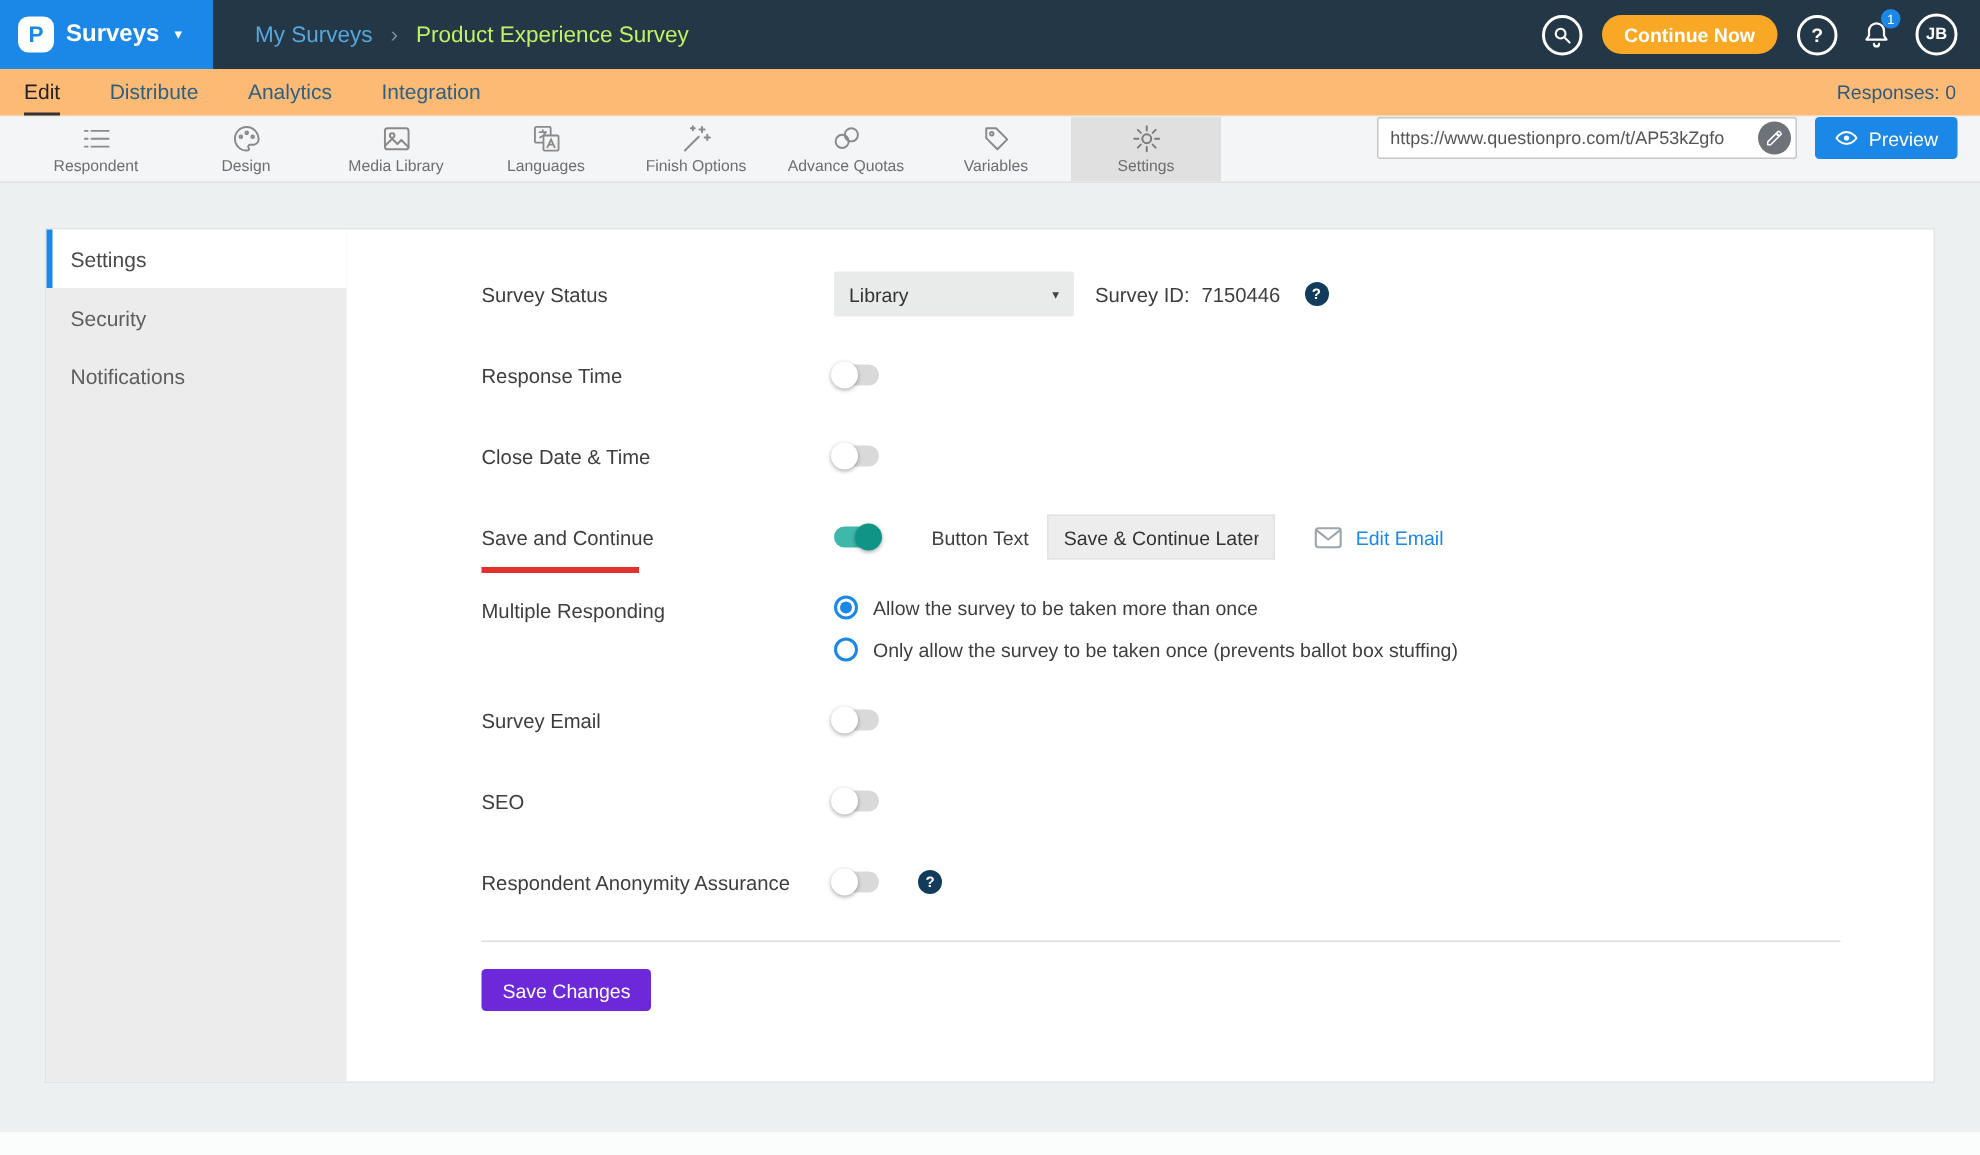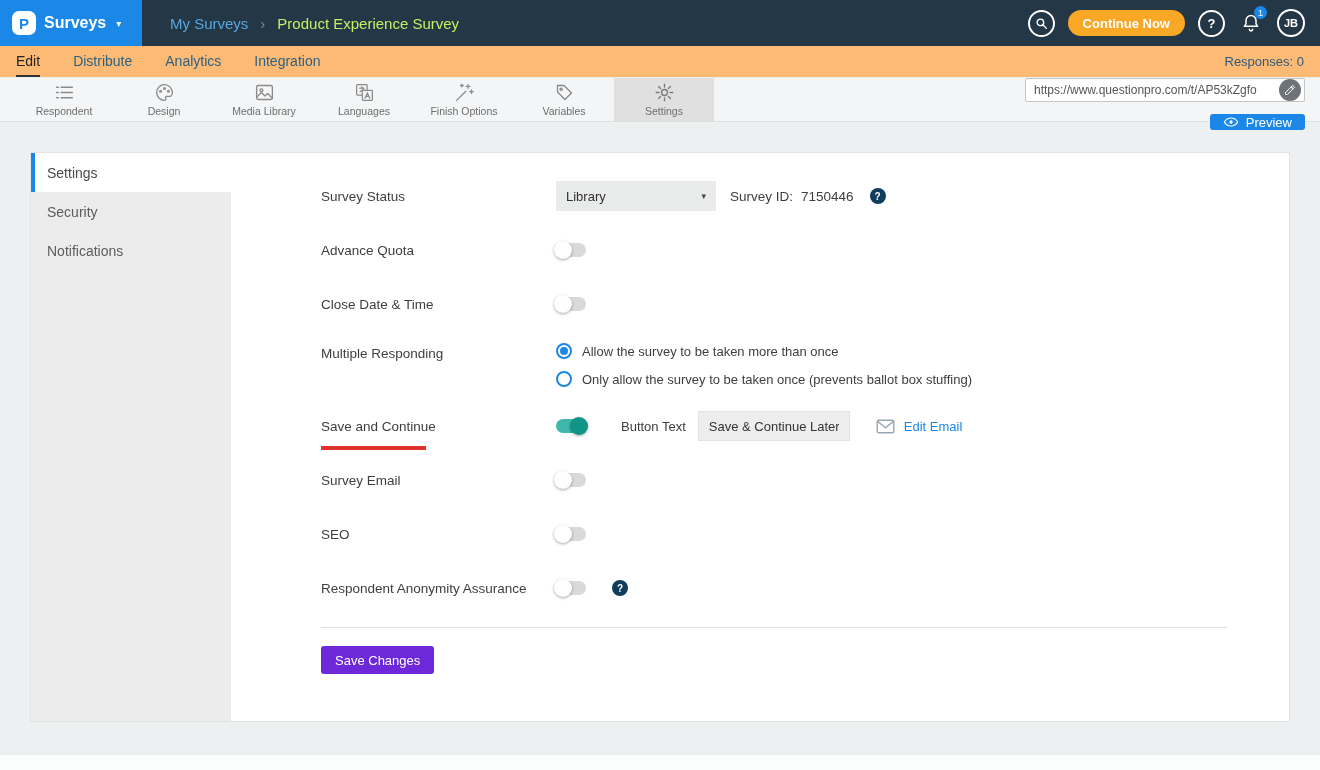--- a/index.html
+++ b/index.html
@@ -42,21 +42,21 @@
   .responses { margin-left:auto; display:flex; align-items:center; font-size:13px; color:#2d5a7d; }
 
   
   .toolbar { height:44px; background:#f4f5f6; border-bottom:1px solid #e0e0e0; display:flex;
     align-items:stretch; padding-left:14px; }
   .tool { width:100px; display:flex; flex-direction:column; align-items:center;
     justify-content:center; gap:2px; cursor:pointer; }
   .tool.active { background:#e0e0e0; }
   .tool svg { display:block; }
   .tlabel { font-size:10.5px; color:#6e6e6e; white-space:nowrap; }
-  .toolbar-right { margin-left:auto; display:flex; align-items:flex-end; gap:12px; padding-right:15px;flex-direction:column; }
+  .toolbar-right { margin-left:auto; display:flex; align-items:flex-start; gap:12px; padding-right:15px; }
   .url-box { width:280px; height:28px; border:1px solid #c6c6c6; background:#fff; border-radius:2px;
     display:flex; align-items:center; }
   .url-box input { flex:1; min-width:0; border:none; outline:none; background:transparent;
     font-size:12px; color:#555; padding:0 8px; font-family:inherit; }
   .url-edit { width:22px; height:22px; border-radius:50%; background:#6d7control3; background:#6d7378;
     display:flex; align-items:center; justify-content:center; margin-right:3px; cursor:pointer;
     flex-shrink:0; }
   .preview-btn { height:28px; background:#1b87e6; color:#fff; font-size:13px; border-radius:3px;
     display:flex; align-items:center; gap:7px; padding:0 13px; cursor:pointer; }
 
@@ -189,20 +189,27 @@
   <div class="tool">
     <svg width="21" height="21" viewBox="0 0 24 24" fill="none" stroke="#8a8a8a" stroke-width="1.5" stroke-linecap="round">
         <path d="M3 21L13.5 10.5"></path>
         <path d="M16 3v4M14 5h4"></path>
         <path d="M20 9v4M18 11h4"></path>
         <path d="M9 2.5v3M7.5 4h3"></path>
       </svg>
     <span class="tlabel">Finish Options</span>
   </div>
   <div class="tool">
+    <svg width="21" height="21" viewBox="0 0 24 24" fill="none" stroke="#8a8a8a" stroke-width="1.5">
+        <circle cx="8.5" cy="14" r="5"></circle>
+        <circle cx="15.5" cy="9" r="5"></circle>
+      </svg>
+    <span class="tlabel">Advance Quotas</span>
+  </div>
+  <div class="tool">
     <svg width="21" height="21" viewBox="0 0 24 24" fill="none" stroke="#8a8a8a" stroke-width="1.5" stroke-linejoin="round">
         <path d="M4 4h7.5l8.5 8.5-7.5 7.5L4 11.5V4z"></path>
         <circle cx="8.2" cy="8.2" r="1.3"></circle>
       </svg>
     <span class="tlabel">Variables</span>
   </div>
   <div class="tool active">
     <svg width="21" height="21" viewBox="0 0 24 24" fill="none" stroke="#7b7b7b" stroke-width="1.5" stroke-linecap="round">
         <circle cx="12" cy="12" r="3.4"></circle>
         <path d="M12 2.5v3.2M12 18.3v3.2M2.5 12h3.2M18.3 12h3.2M5.2 5.2l2.3 2.3M16.5 16.5l2.3 2.3M18.8 5.2l-2.3 2.3M7.5 16.5l-2.3 2.3"></path>
@@ -247,47 +254,32 @@
           <span>Library</span>
           <span class="dcaret">▾</span>
         </div>
         <span class="sid-label">Survey ID:</span>
         <span class="sid-value">7150446</span>
         <span class="help-badge">?</span>
       </div>
 
       
       <div class="row">
-        <span class="rlabel">Advance Quota</span>
+        <span class="rlabel">Response Time</span>
         <div class="toggle">
             <div class="knob"></div>
           </div>
       </div>
 
       
       <div class="row">
         <span class="rlabel">Close Date &amp; Time</span>
         <div class="toggle">
             <div class="knob"></div>
           </div>
-      </div>
-
-      
-      <div class="row multi">
-        <span class="rlabel">Multiple Responding</span>
-        <div class="radio-group">
-          <div class="radio-line">
-            <span class="radio checked"></span>
-            <span class="radio-text">Allow the survey to be taken more than once</span>
-          </div>
-          <div class="radio-line">
-            <span class="radio"></span>
-            <span class="radio-text">Only allow the survey to be taken once (prevents ballot box stuffing)</span>
-          </div>
-        </div>
       </div>
 
       
       <div class="row">
         <span class="rlabel">
           <span>Save and Continue</span>
           <span class="red-underline"></span>
         </span>
         <div class="toggle on">
             <div class="knob"></div>
@@ -297,20 +289,35 @@
         <span class="mail-icon">
           <svg width="19" height="15" viewBox="0 0 24 19" fill="none" stroke="#9aa7b0" stroke-width="1.8" stroke-linejoin="round">
               <rect x="1.5" y="1.5" width="21" height="16" rx="2"></rect>
               <path d="M2 3l10 8 10-8"></path>
             </svg>
         </span>
         <span class="edit-email">Edit Email</span>
       </div>
 
       
+      <div class="row multi">
+        <span class="rlabel">Multiple Responding</span>
+        <div class="radio-group">
+          <div class="radio-line">
+            <span class="radio checked"></span>
+            <span class="radio-text">Allow the survey to be taken more than once</span>
+          </div>
+          <div class="radio-line">
+            <span class="radio"></span>
+            <span class="radio-text">Only allow the survey to be taken once (prevents ballot box stuffing)</span>
+          </div>
+        </div>
+      </div>
+
+      
       <div class="row">
         <span class="rlabel">Survey Email</span>
         <div class="toggle">
             <div class="knob"></div>
           </div>
       </div>
 
       
       <div class="row">
         <span class="rlabel">SEO</span>

